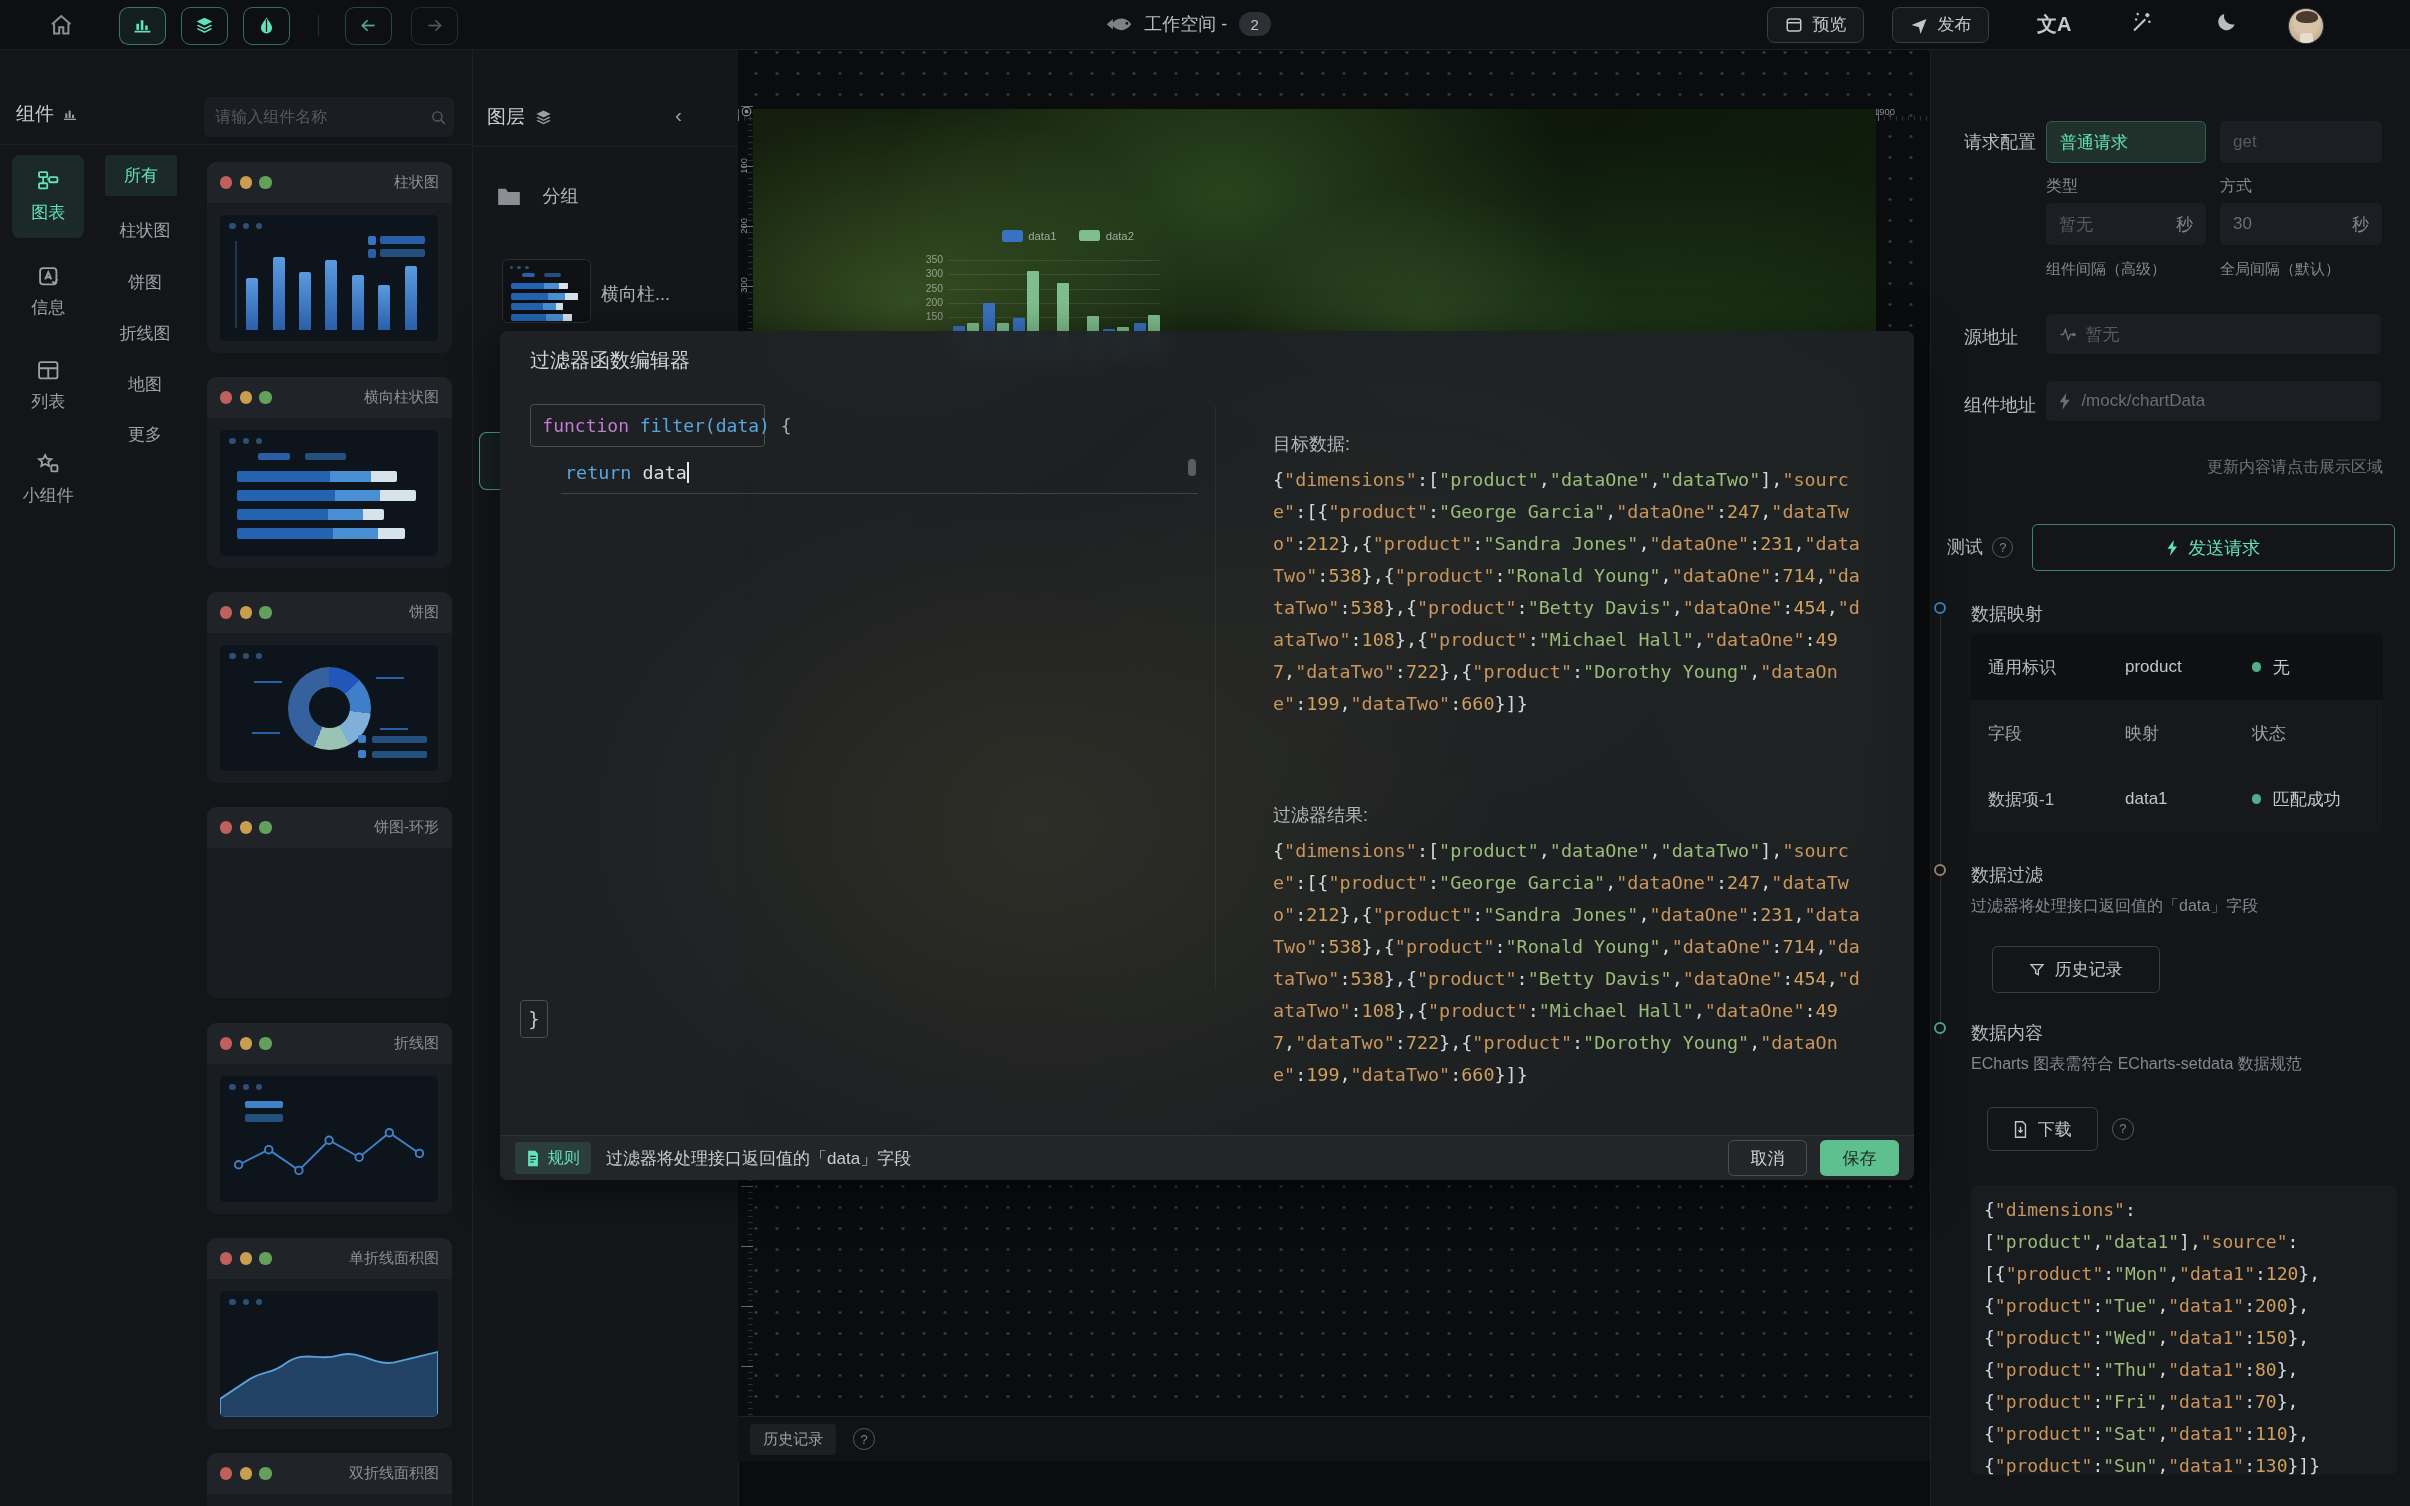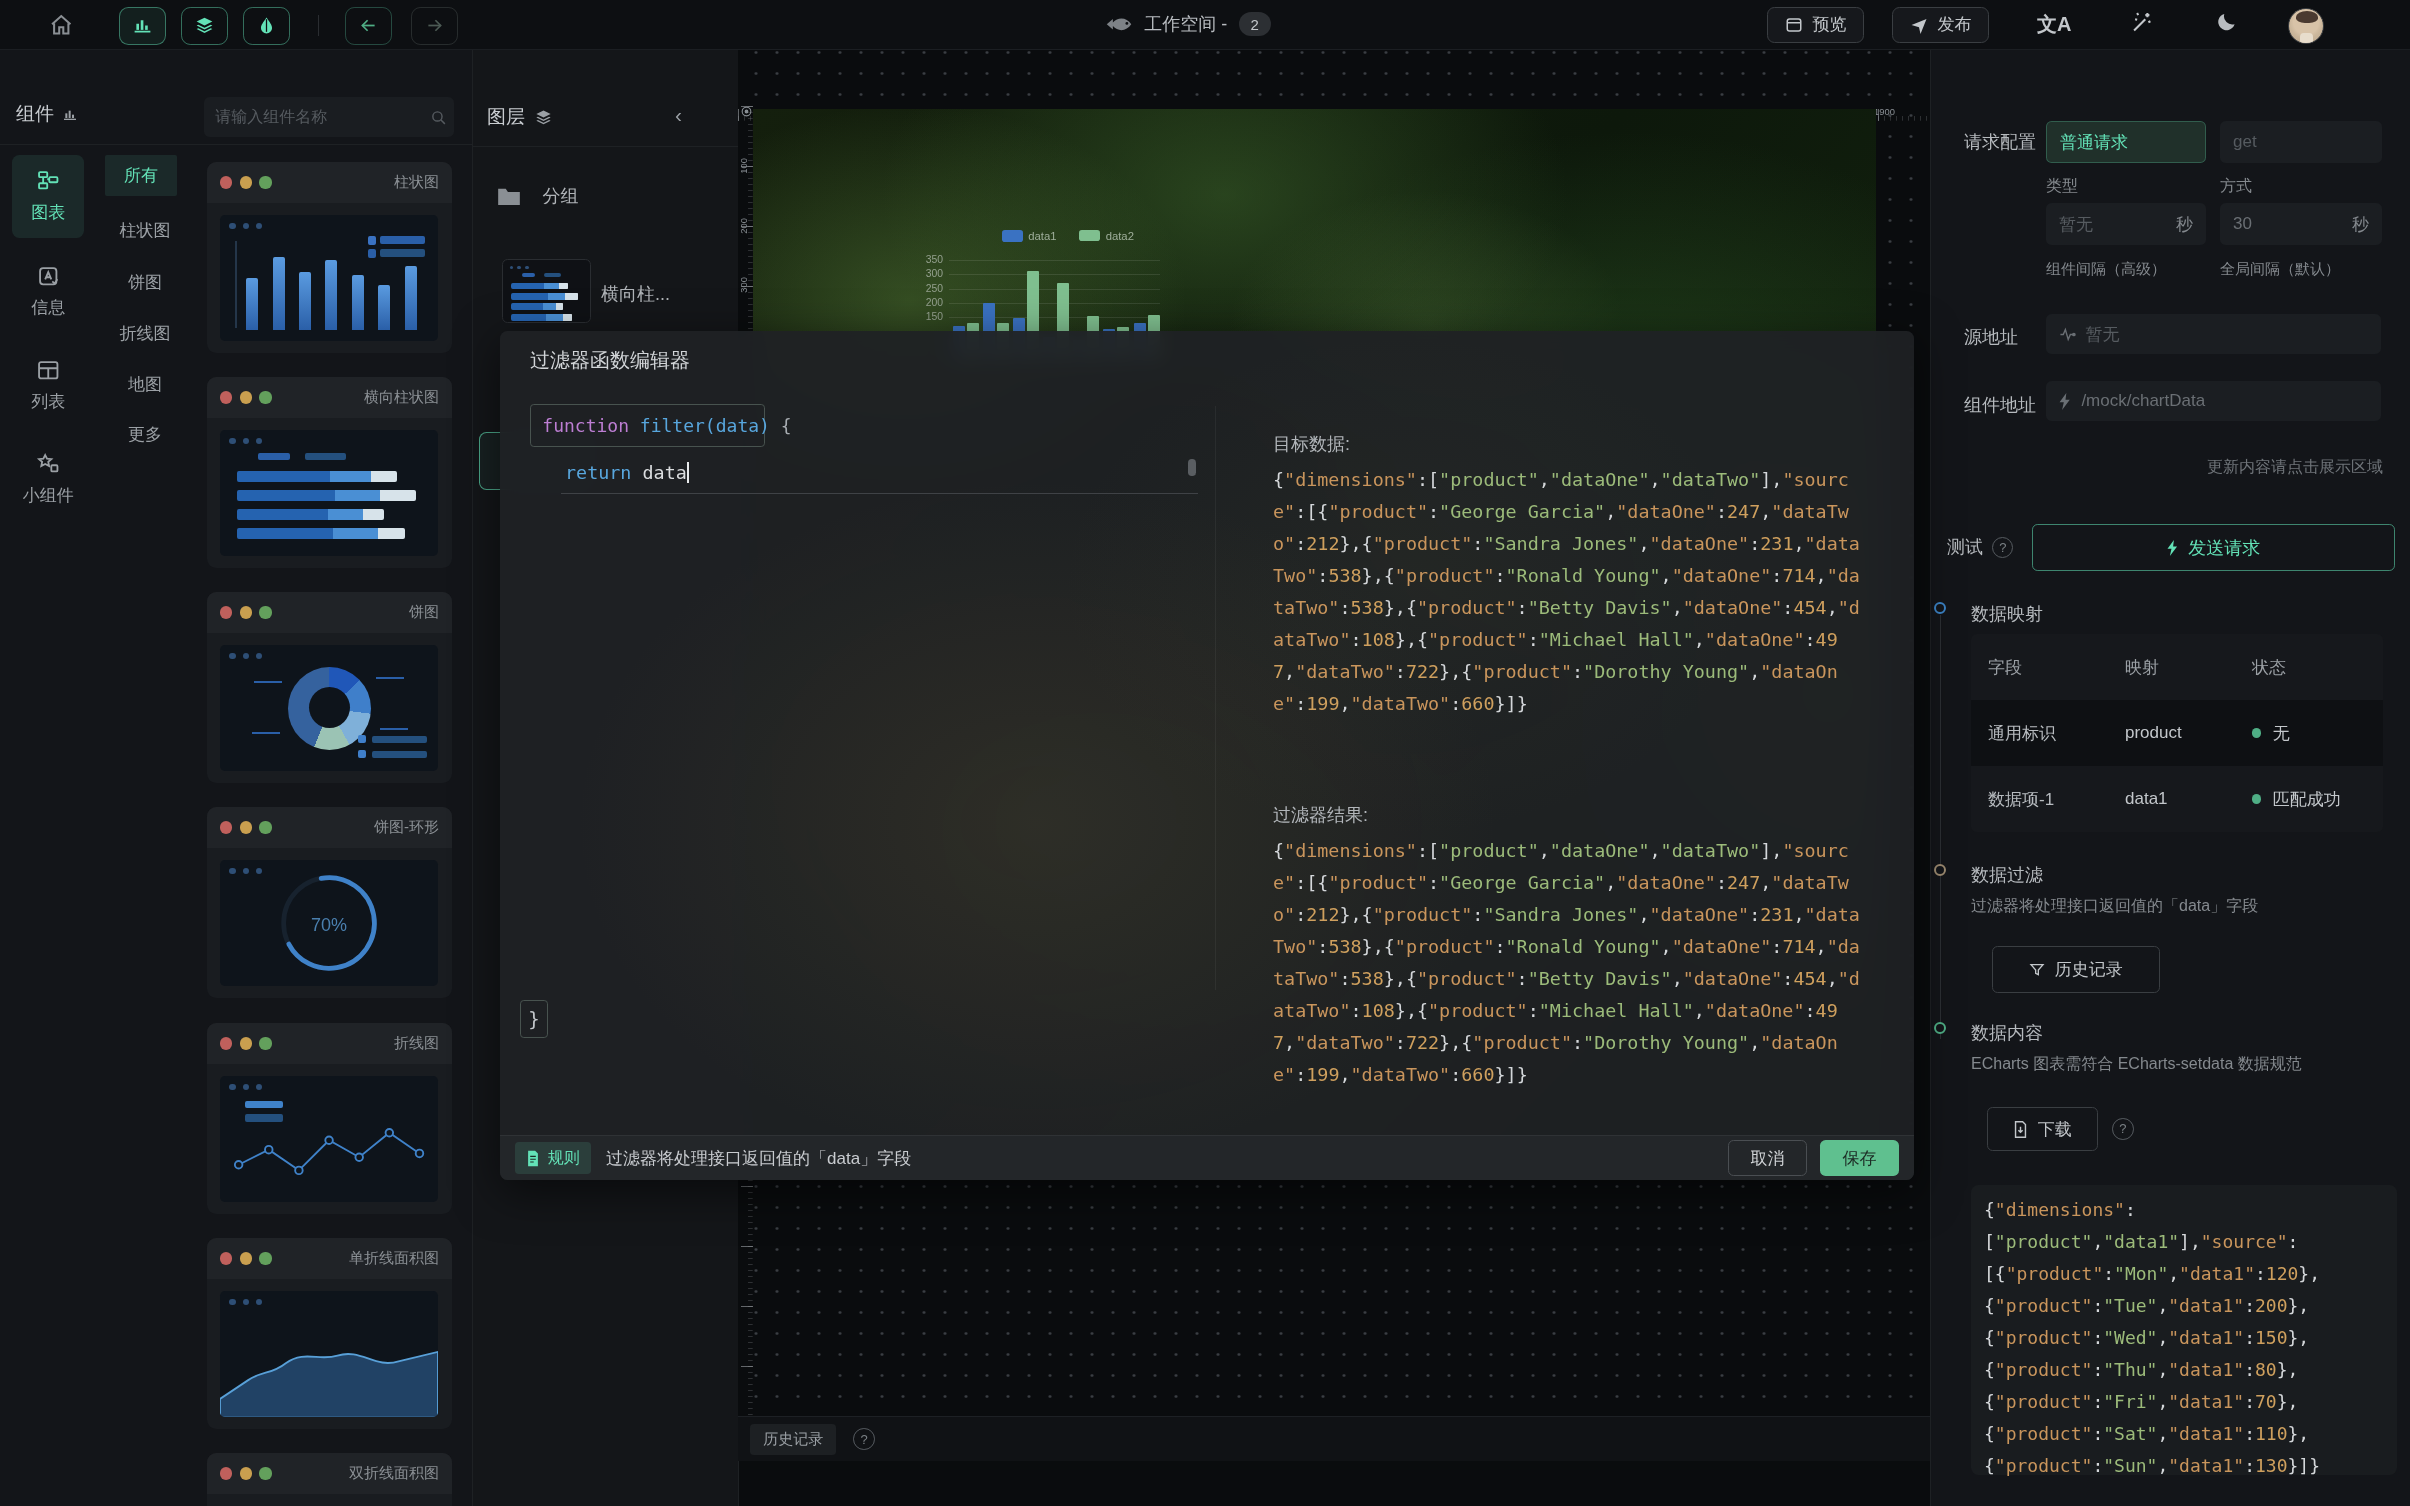--- a/index.html
+++ b/index.html
@@ -369,32 +369,20 @@
       </div>
     </div>
 
     <div class="card" style="top:757px">
       <div class="card-h">
           <i class="dot" style="background:#c0605c"></i>
           <i class="dot" style="background:#c99f4f"></i>
           <i class="dot" style="background:#63a05c"></i>
           <span class="card-title">饼图-环形</span>
         </div>
-      <div class="thumb">
-        <div class="tdots">
-            <i></i>
-            <i></i>
-            <i></i>
-          </div>
-        <svg width="104" height="104" style="position:absolute;left:57px;top:11.3px" viewBox="0 0 110 110">
-          <circle cx="55" cy="55" r="48" fill="none" stroke="#17222e" stroke-width="5"></circle>
-          <circle cx="55" cy="55" r="48" fill="none" stroke="#3f82c9" stroke-width="5" stroke-dasharray="211 302" stroke-linecap="round" transform="rotate(-100 55 55)"></circle>
-        </svg>
-        <div style="position:absolute;left:57px;top:55px;width:104px;text-align:center;font-size:18px;color:#4a7fae">70%</div>
-      </div>
     </div>
 
     <div class="card" style="top:973px">
       <div class="card-h">
           <i class="dot" style="background:#c0605c"></i>
           <i class="dot" style="background:#c99f4f"></i>
           <i class="dot" style="background:#63a05c"></i>
           <span class="card-title">折线图</span>
         </div>
       <div class="thumb">
@@ -652,32 +640,32 @@
             <path d="M8 0L0 11h5l-2 9 9-12H7z"></path>
           </svg>
         </span>
       <span>发送请求</span>
     </div>
 
     <div class="tline" style="top:565px;height:424px"></div>
     <div class="bullet" style="top:552px;border-color:#3b82c4"></div>
     <div class="abs rp-lbl" style="left:40px;top:552px;font-size:18px">数据映射</div>
     <div class="mtable">
-      <div class="tr head">
-        <span class="c1">字段</span>
-        <span class="c2">映射</span>
-        <span class="c3">状态</span>
-      </div>
       <div class="tr dark">
         <span class="c1" style="color:#b8bcc0">通用标识</span>
         <span class="c2">product</span>
         <span class="c3">
             <i class="gdot"></i>
             <span>无</span>
           </span>
+      </div>
+      <div class="tr head">
+        <span class="c1">字段</span>
+        <span class="c2">映射</span>
+        <span class="c3">状态</span>
       </div>
       <div class="tr">
         <span class="c1" style="color:#b8bcc0">数据项-1</span>
         <span class="c2">data1</span>
         <span class="c3">
             <i class="gdot"></i>
             <span>匹配成功</span>
           </span>
       </div>
     </div>

